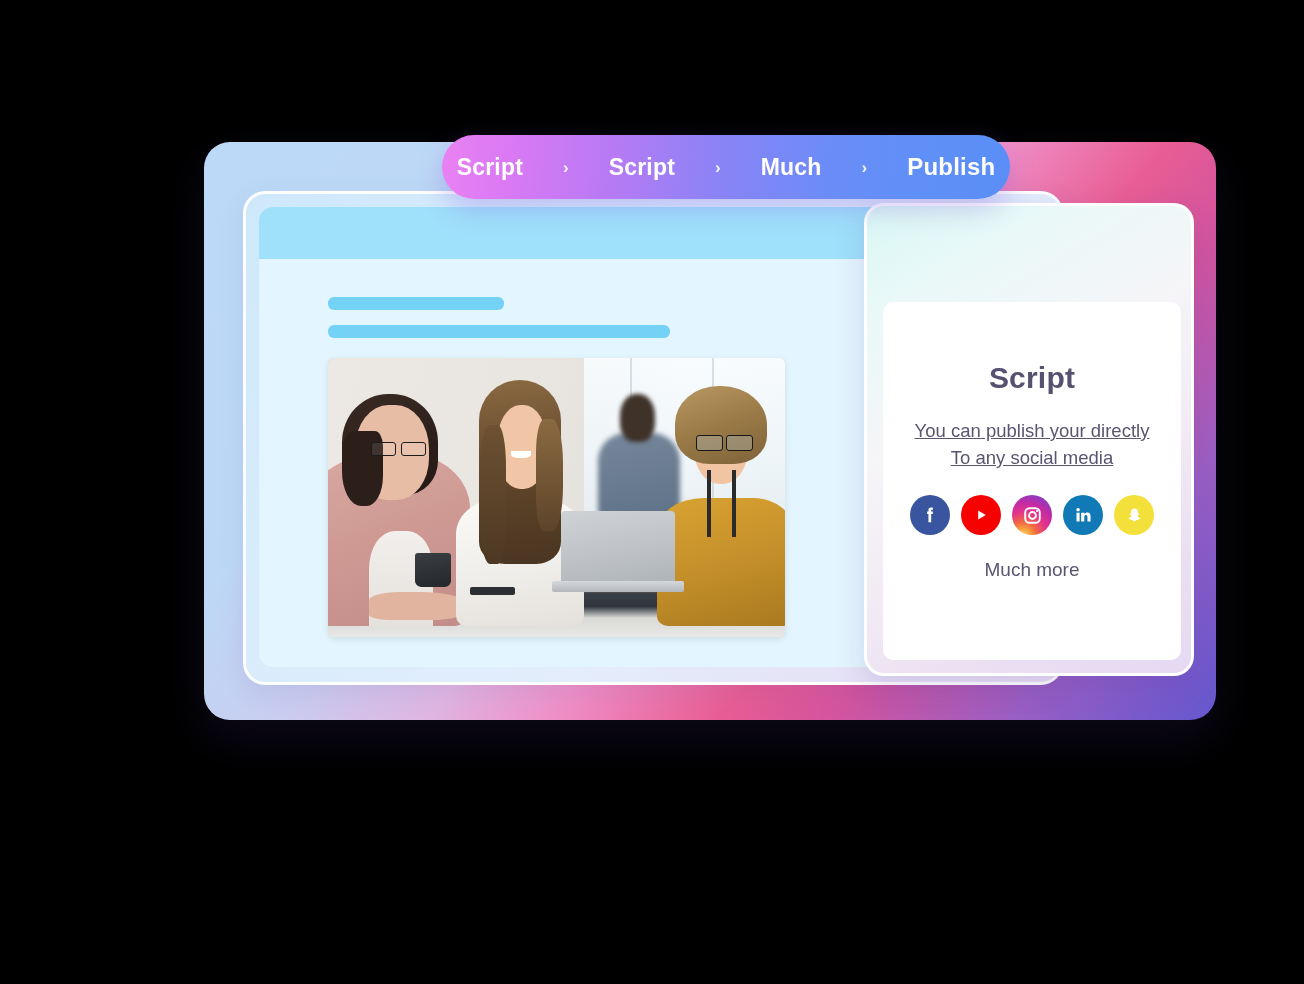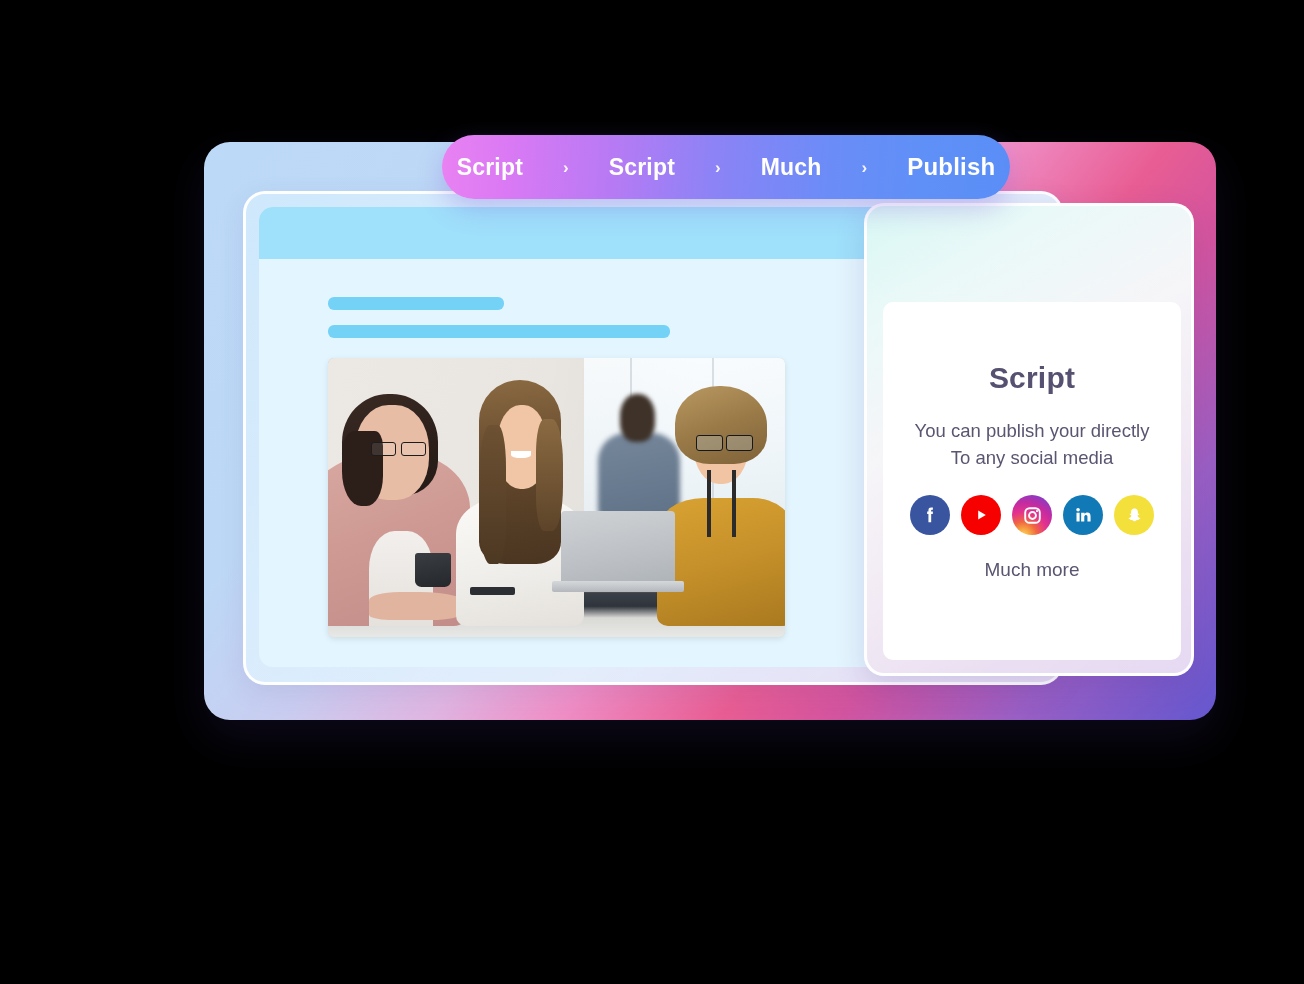--- a/index.html
+++ b/index.html
@@ -306,20 +306,21 @@
     color: #565071;
     letter-spacing: 0.2px;
   }
   #share-subtitle {
     margin-top: 22px;
     font-size: 18.5px;
     color: #5a5570;
     line-height: 27px;
     text-align: center;
     white-space: pre-line;
+    text-decoration: underline;
   }
   #social-icons {
     margin-top: 24px;
     display: flex;
     gap: 11px;
     align-items: center;
   }
   .social-icon {
     width: 40px;
     height: 40px;

